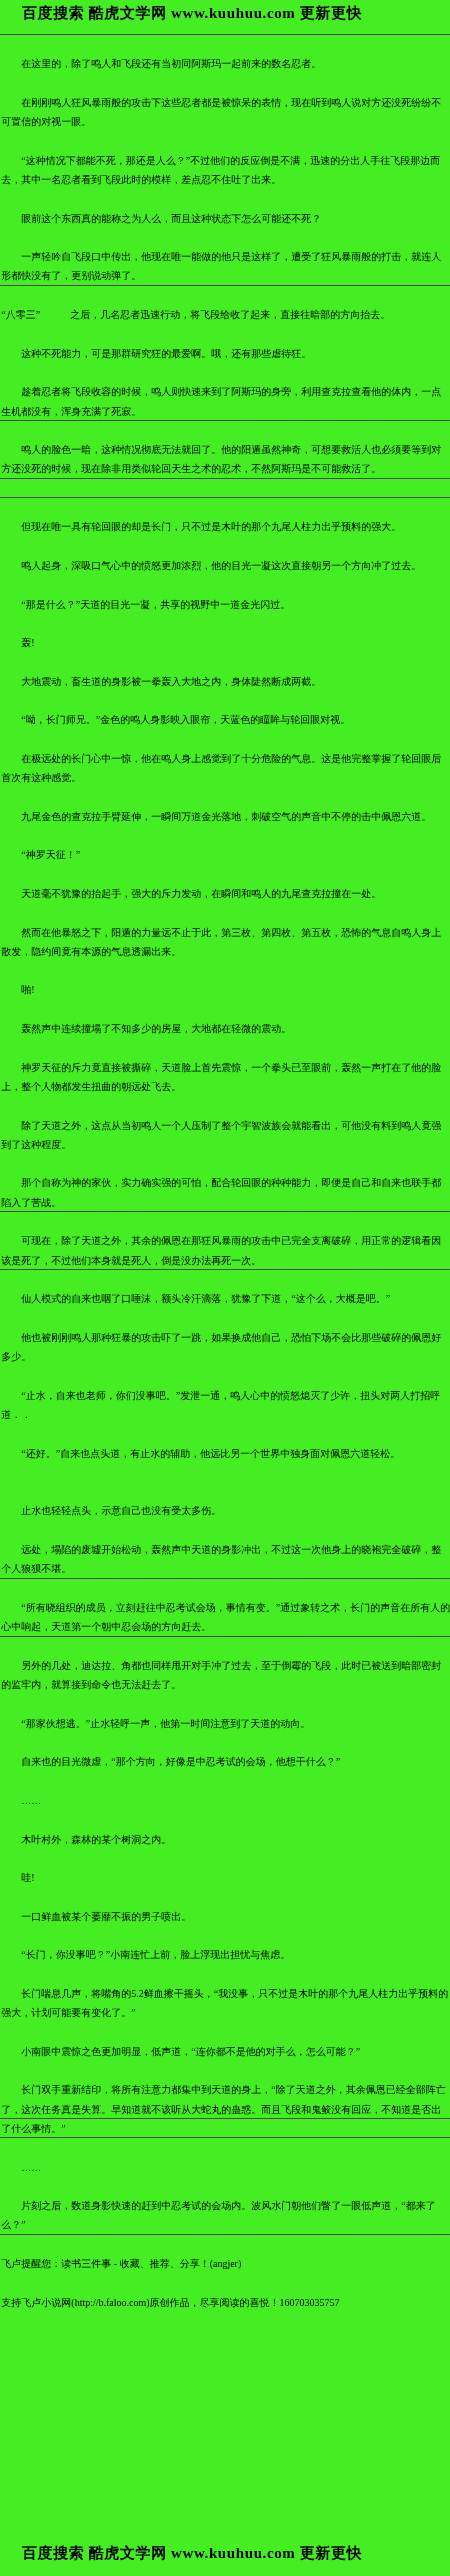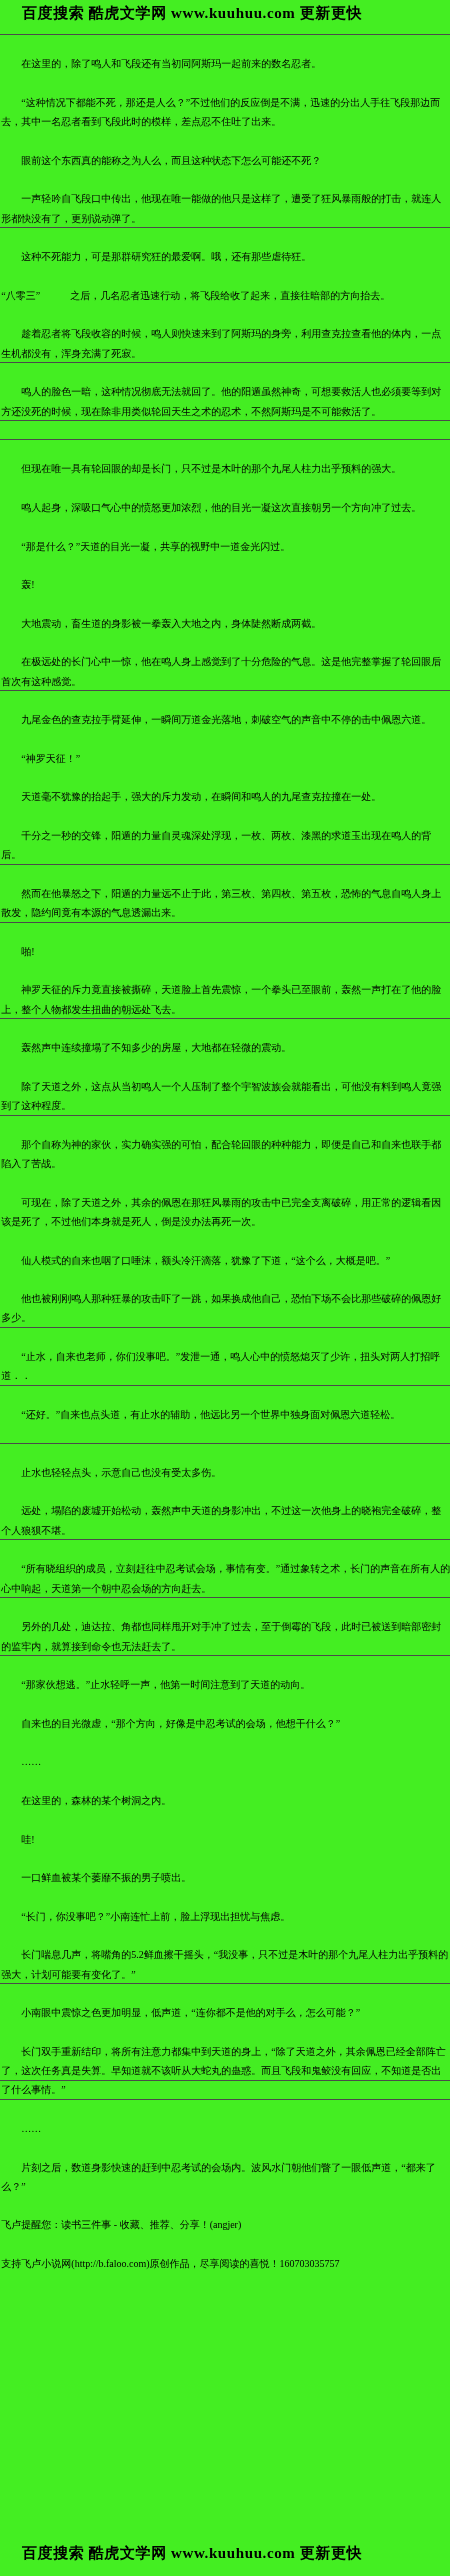--- a/index.html
+++ b/index.html
@@ -55,58 +55,59 @@
 </style>
 </head>
 <body>
 
 <div class="banner">百度搜索 酷虎文学网 www.kuuhuu.com 更新更快</div>
 
 <hr class="divider">
 
 <div class="content">
     <p class="para">　　在这里的，除了鸣人和飞段还有当初同阿斯玛一起前来的数名忍者。</p>
+    <p class="para">　　在刚刚鸣人狂风暴雨般的攻击下这些忍者都是被惊呆的表情，现在听到鸣人说对方还没死纷纷不可置信的对视一眼。</p>
     <p class="para">　　“这种情况下都能不死，那还是人么？”不过他们的反应倒是不满，迅速的分出人手往飞段那边而去，其中一名忍者看到飞段此时的模样，差点忍不住吐了出来。</p>
     <p class="para">　　眼前这个东西真的能称之为人么，而且这种状态下怎么可能还不死？</p>
     <p class="para">　　一声轻吟自飞段口中传出，他现在唯一能做的他只是这样了，遭受了狂风暴雨般的打击，就连人形都快没有了，更别说动弹了。</p>
+    <p class="para">“八零三”　　　之后，几名忍者迅速行动，将飞段给收了起来，直接往暗部的方向抬去。</p>
     <p class="para">　　这种不死能力，可是那群研究狂的最爱啊。哦，还有那些虐待狂。</p>
-    <p class="para">“八零三”　　　之后，几名忍者迅速行动，将飞段给收了起来，直接往暗部的方向抬去。</p>
     <p class="para">　　趁着忍者将飞段收容的时候，鸣人则快速来到了阿斯玛的身旁，利用查克拉查看他的体内，一点生机都没有，浑身充满了死寂。</p>
     <p class="para">　　鸣人的脸色一暗，这种情况彻底无法就回了。他的阳遁虽然神奇，可想要救活人也必须要等到对方还没死的时候，现在除非用类似轮回天生之术的忍术，不然阿斯玛是不可能救活了。
 　</p>
     <p class="para">　　但现在唯一具有轮回眼的却是长门，只不过是木叶的那个九尾人柱力出乎预料的强大。</p>
     <p class="para">　　鸣人起身，深吸口气心中的愤怒更加浓烈，他的目光一凝这次直接朝另一个方向冲了过去。</p>
     <p class="para">　　“那是什么？”天道的目光一凝，共享的视野中一道金光闪过。</p>
     <p class="para">　　轰!</p>
     <p class="para">　　大地震动，畜生道的身影被一拳轰入大地之内，身体陡然断成两截。</p>
+    <p class="para">　　“呦，长门师兄。”金色的鸣人身影映入眼帘，天蓝色的瞳眸与轮回眼对视。</p>
     <p class="para">　　在极远处的长门心中一惊，他在鸣人身上感觉到了十分危险的气息。这是他完整掌握了轮回眼后首次有这种感觉。</p>
     <p class="para">　　九尾金色的查克拉手臂延伸，一瞬间万道金光落地，刺破空气的声音中不停的击中佩恩六道。</p>
     <p class="para">　　“神罗天征！”</p>
     <p class="para">　　天道毫不犹豫的抬起手，强大的斥力发动，在瞬间和鸣人的九尾查克拉撞在一处。</p>
-    <p class="para">　　千分之一秒的交锋，阳遁的力量自灵魂深处浮现，一枚、两枚、漆黑的求道玉出现在鸣人的背后。</p>
     <p class="para">　　然而在他暴怒之下，阳遁的力量远不止于此，第三枚、第四枚、第五枚，恐怖的气息自鸣人身上散发，隐约间竟有本源的气息透漏出来。</p>
     <p class="para">　　啪!</p>
+    <p class="para">　　轰然声中连续撞塌了不知多少的房屋，大地都在轻微的震动。</p>
     <p class="para">　　神罗天征的斥力竟直接被撕碎，天道脸上首先震惊，一个拳头已至眼前，轰然一声打在了他的脸上，整个人物都发生扭曲的朝远处飞去。</p>
-    <p class="para">　　轰然声中连续撞塌了不知多少的房屋，大地都在轻微的震动。</p>
     <p class="para">　　除了天道之外，这点从当初鸣人一个人压制了整个宇智波族会就能看出，可他没有料到鸣人竟强到了这种程度。</p>
     <p class="para">　　那个自称为神的家伙，实力确实强的可怕，配合轮回眼的种种能力，即便是自己和自来也联手都陷入了苦战。</p>
     <p class="para">　　可现在，除了天道之外，其余的佩恩在那狂风暴雨的攻击中已完全支离破碎，用正常的逻辑看因该是死了，不过他们本身就是死人，倒是没办法再死一次。</p>
     <p class="para">　　仙人模式的自来也咽了口唾沫，额头冷汗滴落，犹豫了下道，“这个么，大概是吧。”</p>
     <p class="para">　　他也被刚刚鸣人那种狂暴的攻击吓了一跳，如果换成他自己，恐怕下场不会比那些破碎的佩恩好多少。</p>
     <p class="para">　　“止水，自来也老师，你们没事吧。”发泄一通，鸣人心中的愤怒熄灭了少许，扭头对两人打招呼道．．</p>
     <p class="para">　　“还好。”自来也点头道，有止水的辅助，他远比另一个世界中独身面对佩恩六道轻松。
 　</p>
     <p class="para">　　止水也轻轻点头，示意自己也没有受太多伤。</p>
     <p class="para">　　远处，塌陷的废墟开始松动，轰然声中天道的身影冲出，不过这一次他身上的晓袍完全破碎，整个人狼狈不堪。</p>
     <p class="para">　　“所有晓组织的成员，立刻赶往中忍考试会场，事情有变。”通过象转之术，长门的声音在所有人的心中响起，天道第一个朝中忍会场的方向赶去。</p>
     <p class="para">　　另外的几处，迪达拉、角都也同样甩开对手冲了过去，至于倒霉的飞段，此时已被送到暗部密封的监牢内，就算接到命令也无法赶去了。</p>
     <p class="para">　　“那家伙想逃。”止水轻呼一声，他第一时间注意到了天道的动向。</p>
     <p class="para">　　自来也的目光微虚，“那个方向，好像是中忍考试的会场，他想干什么？”</p>
     <p class="para">　　……</p>
-    <p class="para">　　在这里的，森林的某个树洞之内。</p>
+    <p class="para">　　木叶村外，森林的某个树洞之内。</p>
     <p class="para">　　哇!</p>
     <p class="para">　　一口鲜血被某个萎靡不振的男子喷出。</p>
     <p class="para">　　“长门，你没事吧？”小南连忙上前，脸上浮现出担忧与焦虑。</p>
     <p class="para">　　长门喘息几声，将嘴角的5.2鲜血擦干摇头，“我没事，只不过是木叶的那个九尾人柱力出乎预料的强大，计划可能要有变化了。”</p>
     <p class="para">　　小南眼中震惊之色更加明显，低声道，“连你都不是他的对手么，怎么可能？”</p>
     <p class="para">　　长门双手重新结印，将所有注意力都集中到天道的身上，“除了天道之外，其余佩恩已经全部阵亡了，这次任务真是失算。早知道就不该听从大蛇丸的蛊惑。而且飞段和鬼鲛没有回应，不知道是否出了什么事情。”</p>
     <p class="para">　　……</p>
     <p class="para">　　片刻之后，数道身影快速的赶到中忍考试的会场内。波风水门朝他们瞥了一眼低声道，“都来了么？”</p>
     <p class="para">飞卢提醒您：读书三件事 - 收藏、推荐、分享！(angjer)</p>
     <p class="para">支持飞卢小说网(http://b.faloo.com)原创作品，尽享阅读的喜悦！160703035757</p>

